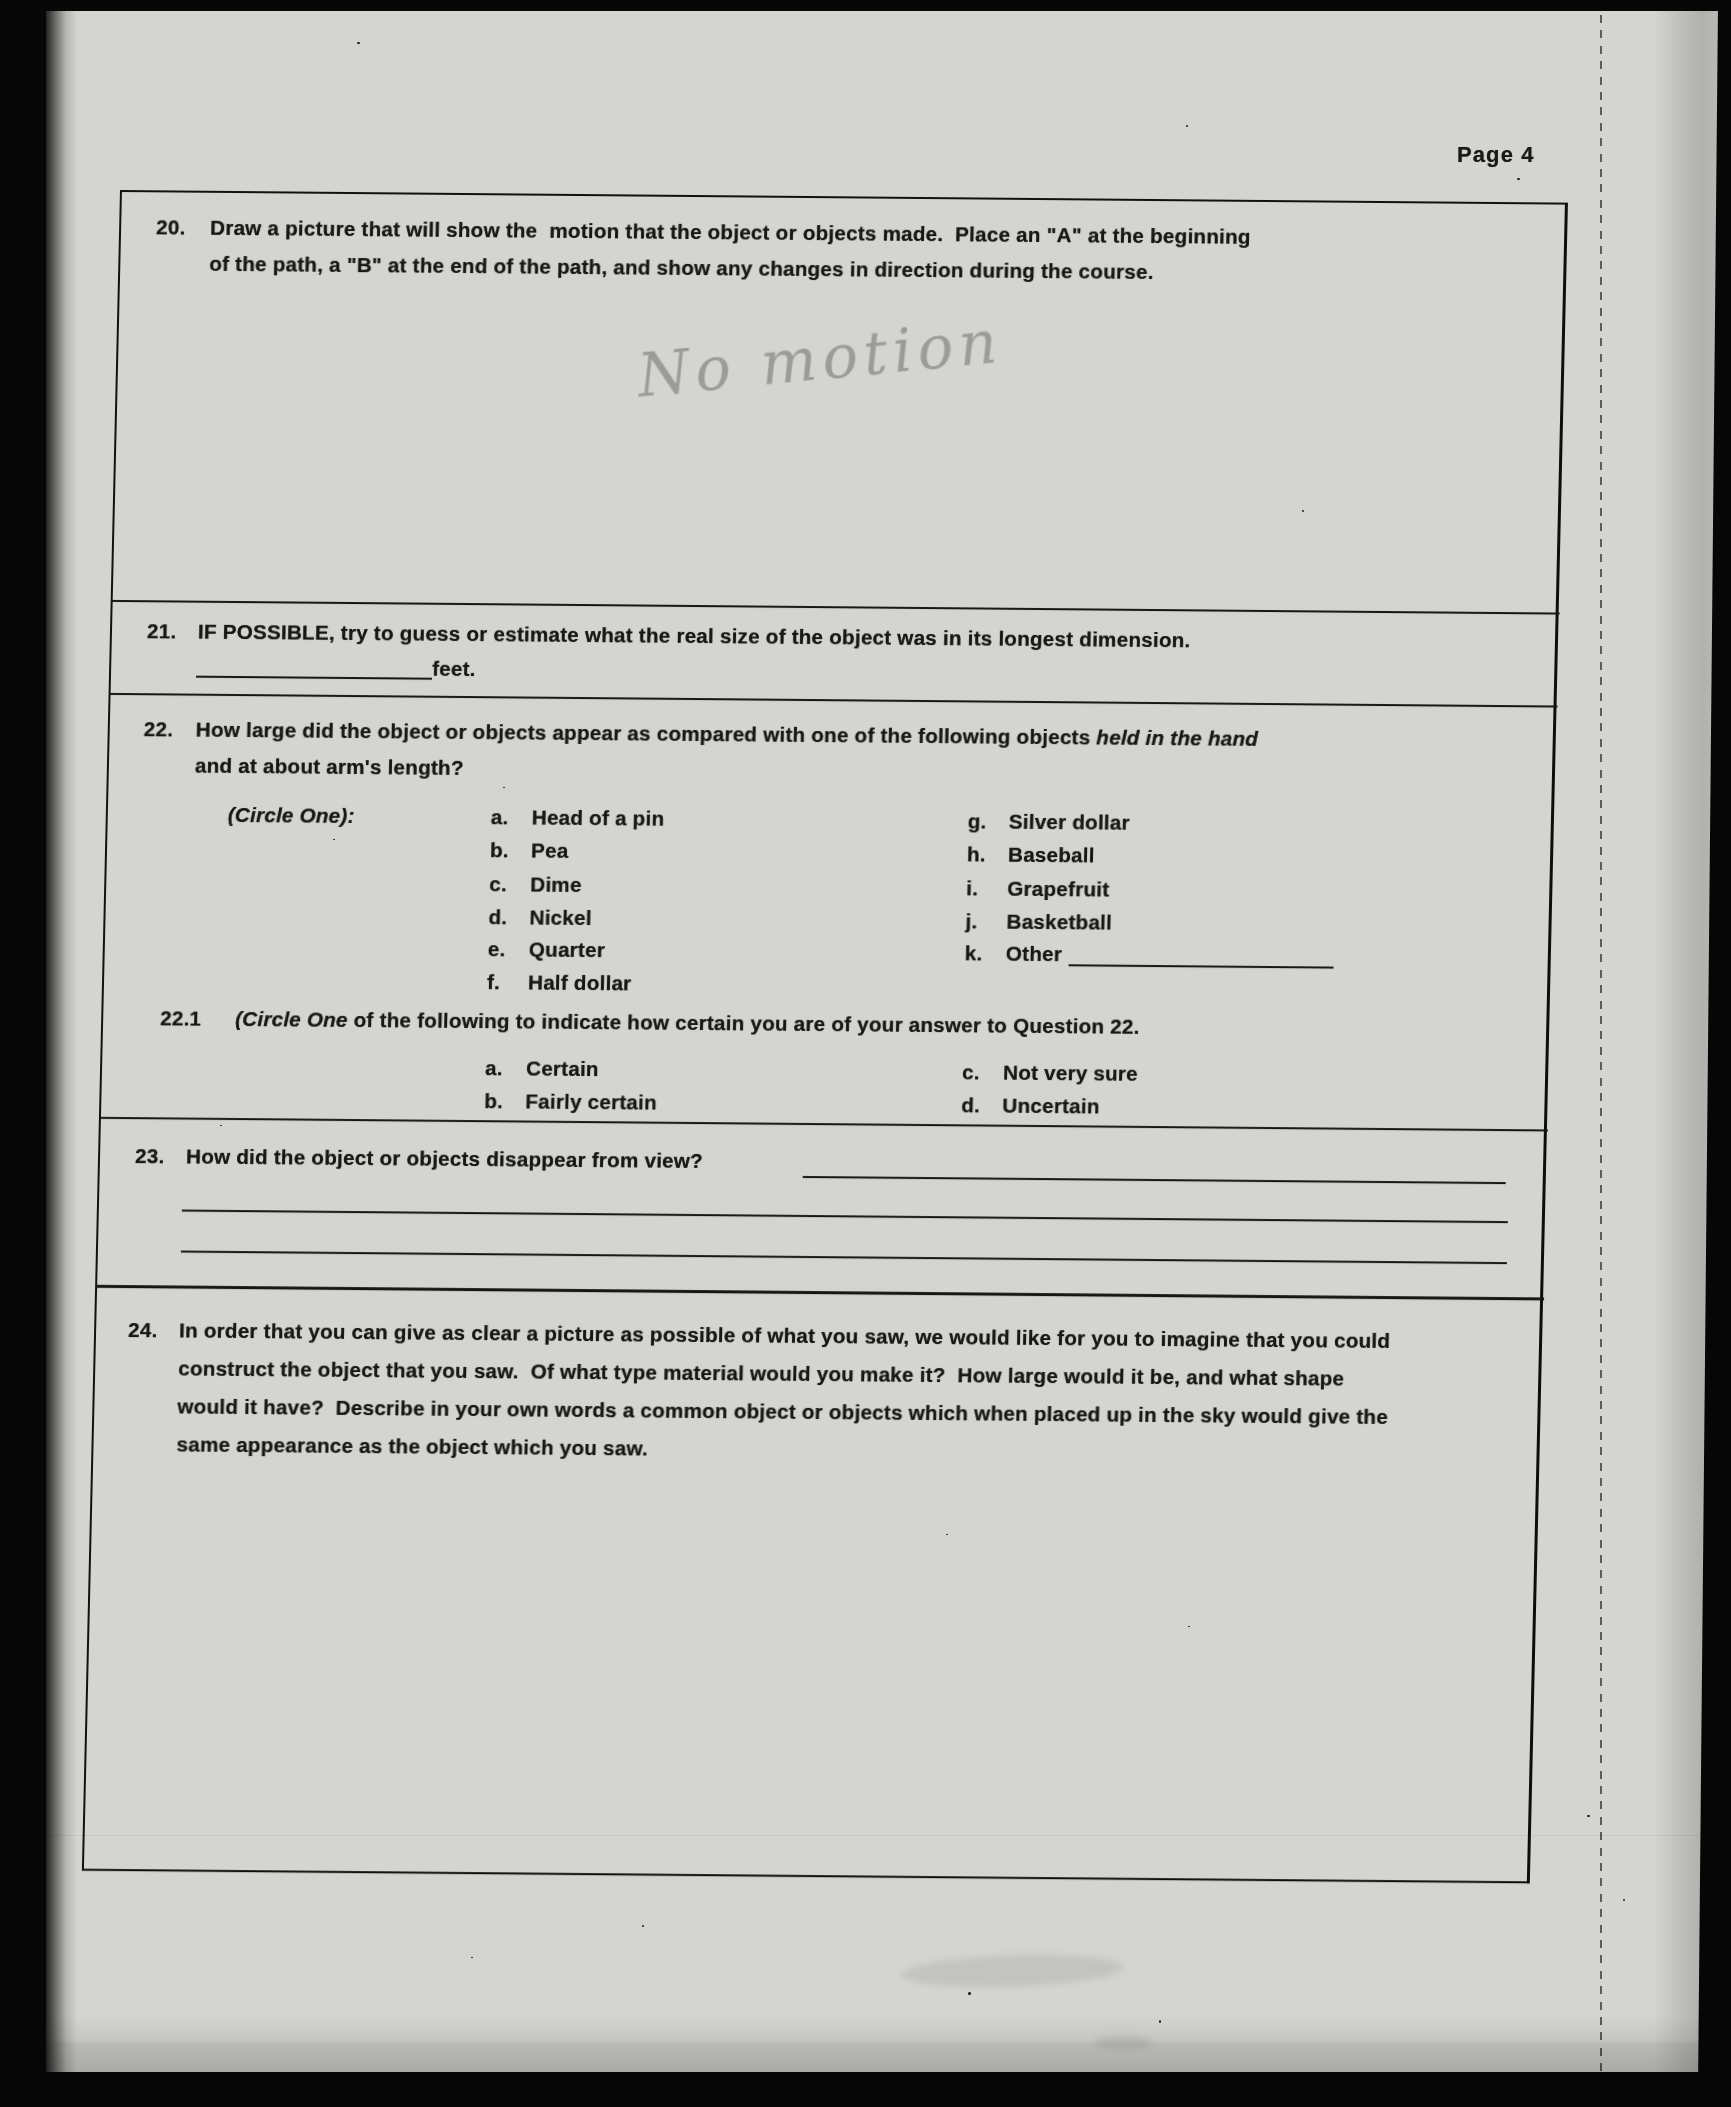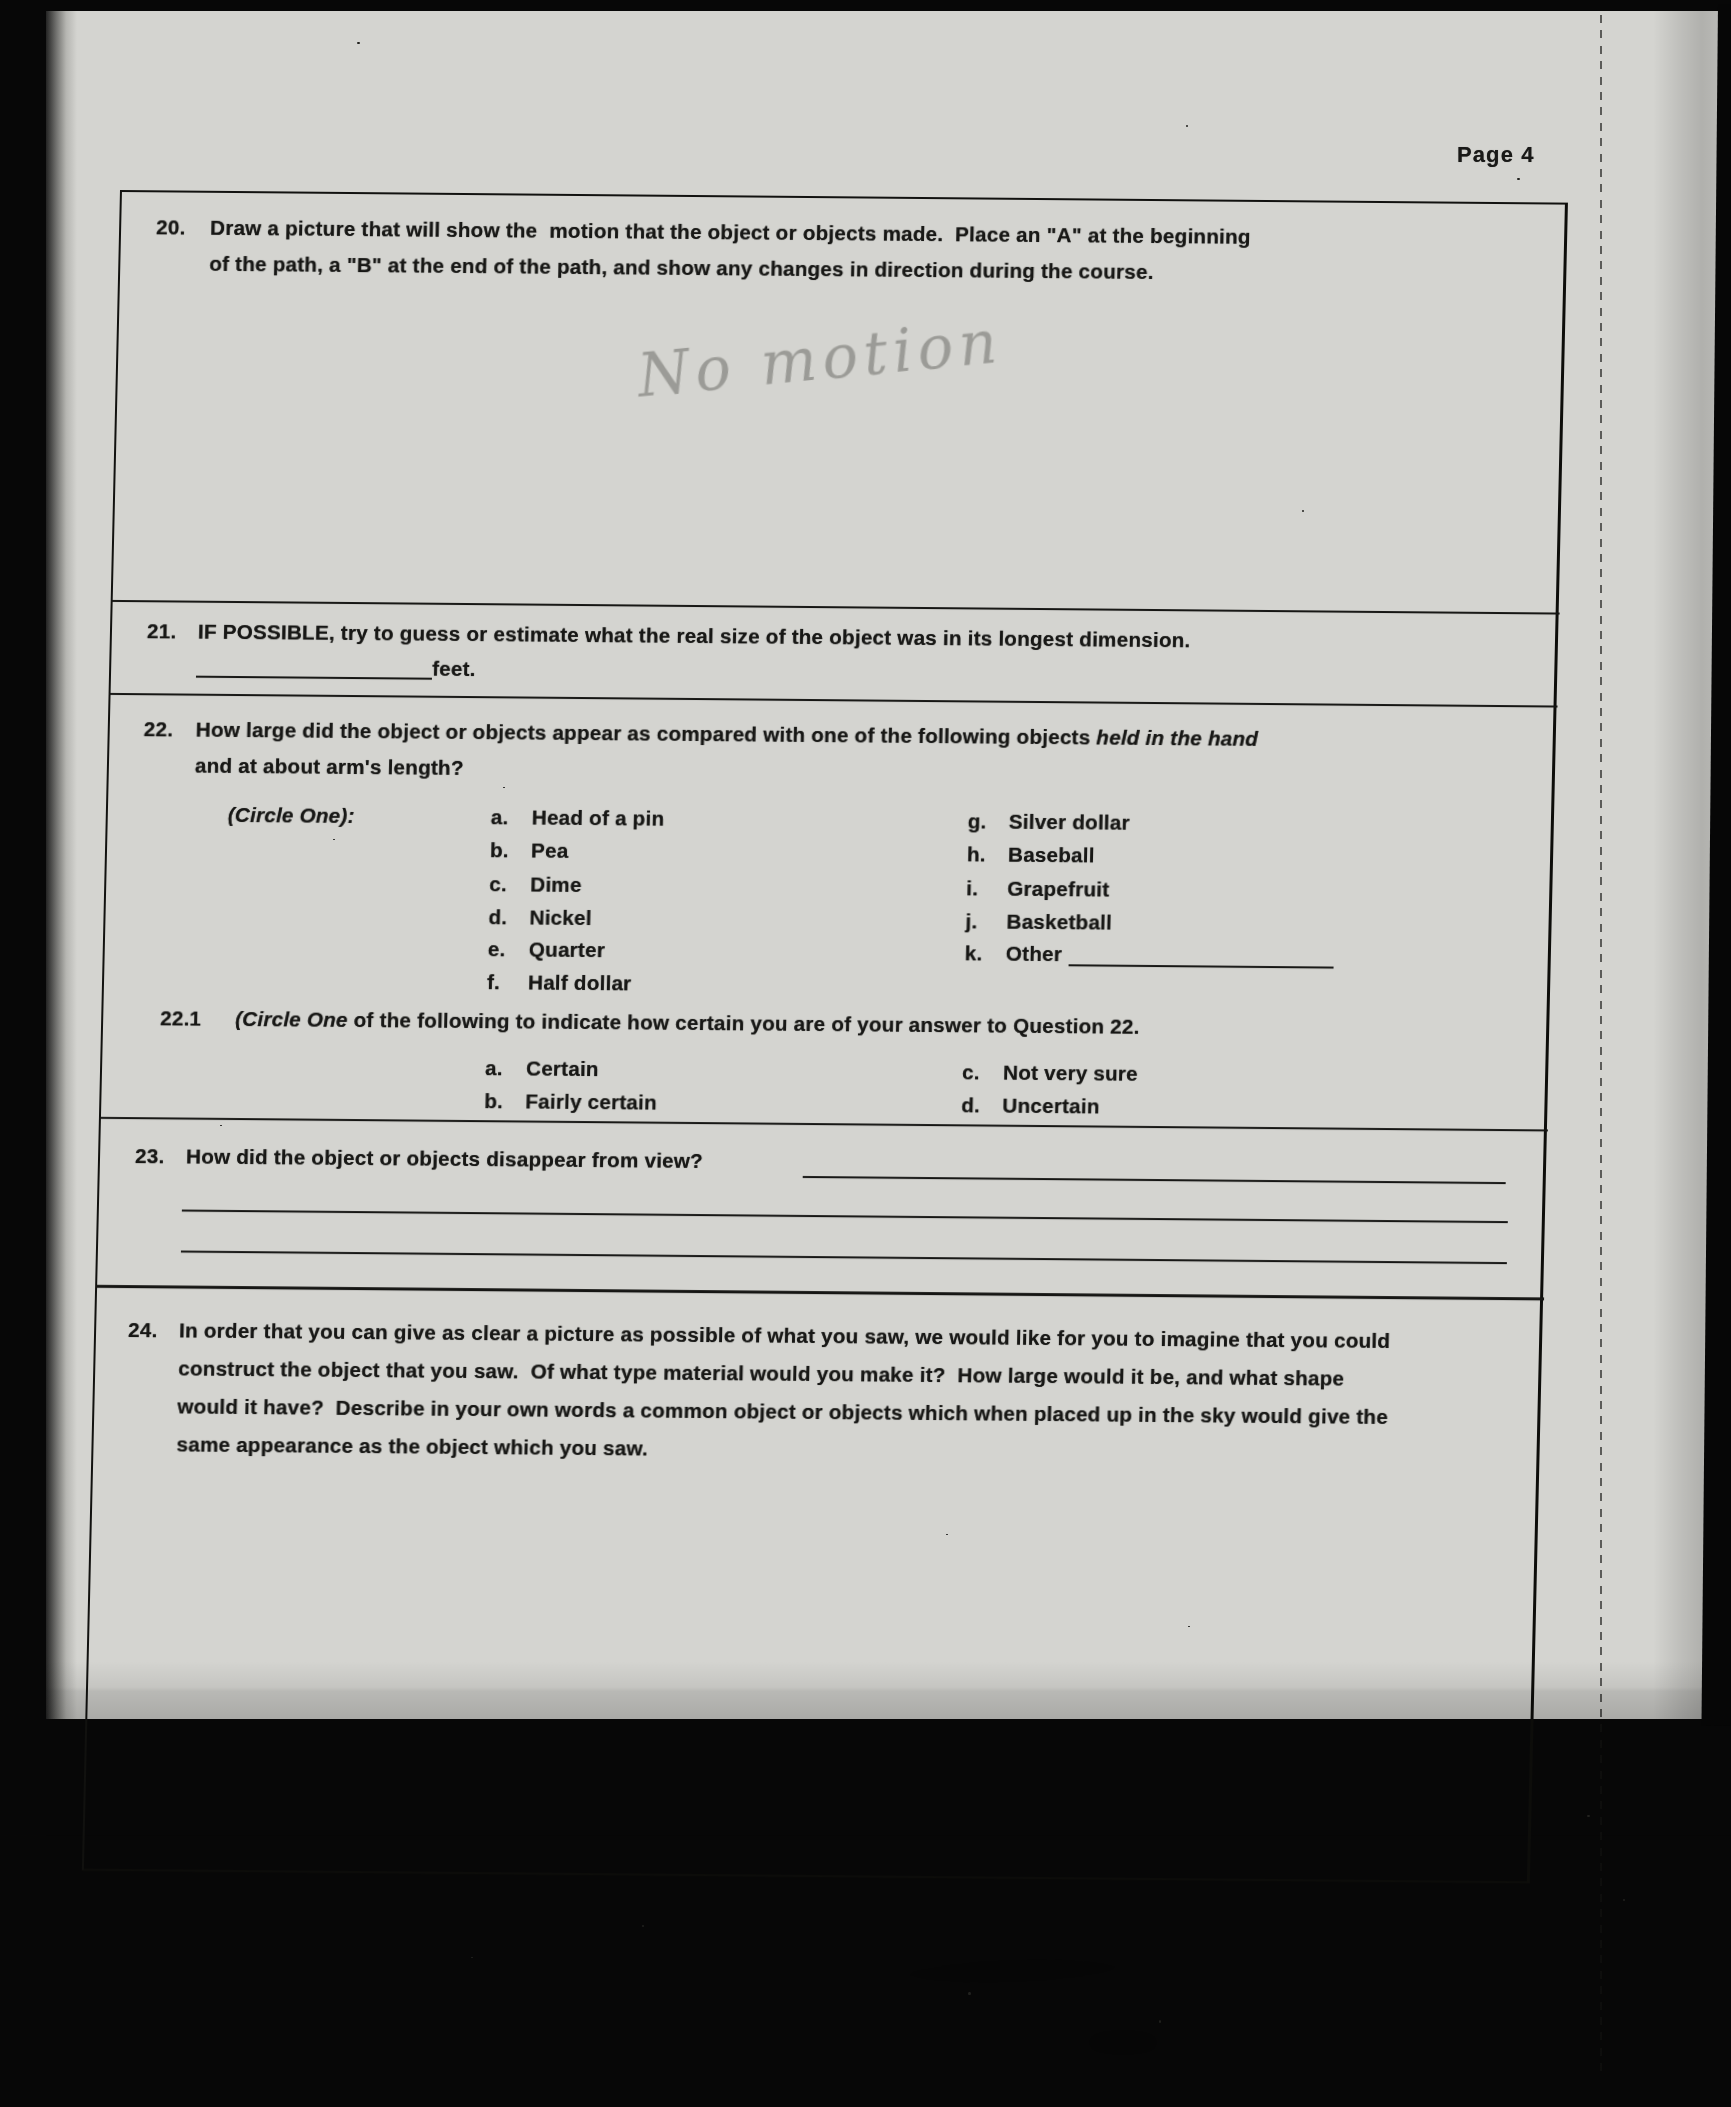--- a/index.html
+++ b/index.html
@@ -4,21 +4,21 @@
 <style>
   html,body{margin:0;padding:0;}
   body{
     width:1732px;height:2108px;
     background:#070707;
     position:relative;
     overflow:hidden;
     font-family:"Liberation Sans","DejaVu Sans",sans-serif;
   }
   .paper{
-    position:absolute;left:46px;top:10.6px;width:1686px;height:1708px;
+    position:absolute;left:46px;top:10.6px;width:1686px;height:2061px;
     background:#d4d4d0;
   }
   .edge-left{
     position:absolute;left:0;top:0;width:31px;height:100%;
     background:linear-gradient(to right, rgba(5,5,5,0.85) 0%, rgba(40,40,38,0.55) 35%, rgba(90,90,86,0.25) 65%, rgba(0,0,0,0) 100%);
   }
   .shade-right{
     position:absolute;right:0;top:0;width:79px;height:100%;
     background:linear-gradient(to right, rgba(0,0,0,0) 0%, rgba(0,0,0,0.10) 35%, rgba(0,0,0,0.17) 62%, rgba(0,0,0,0.09) 100%);
   }

